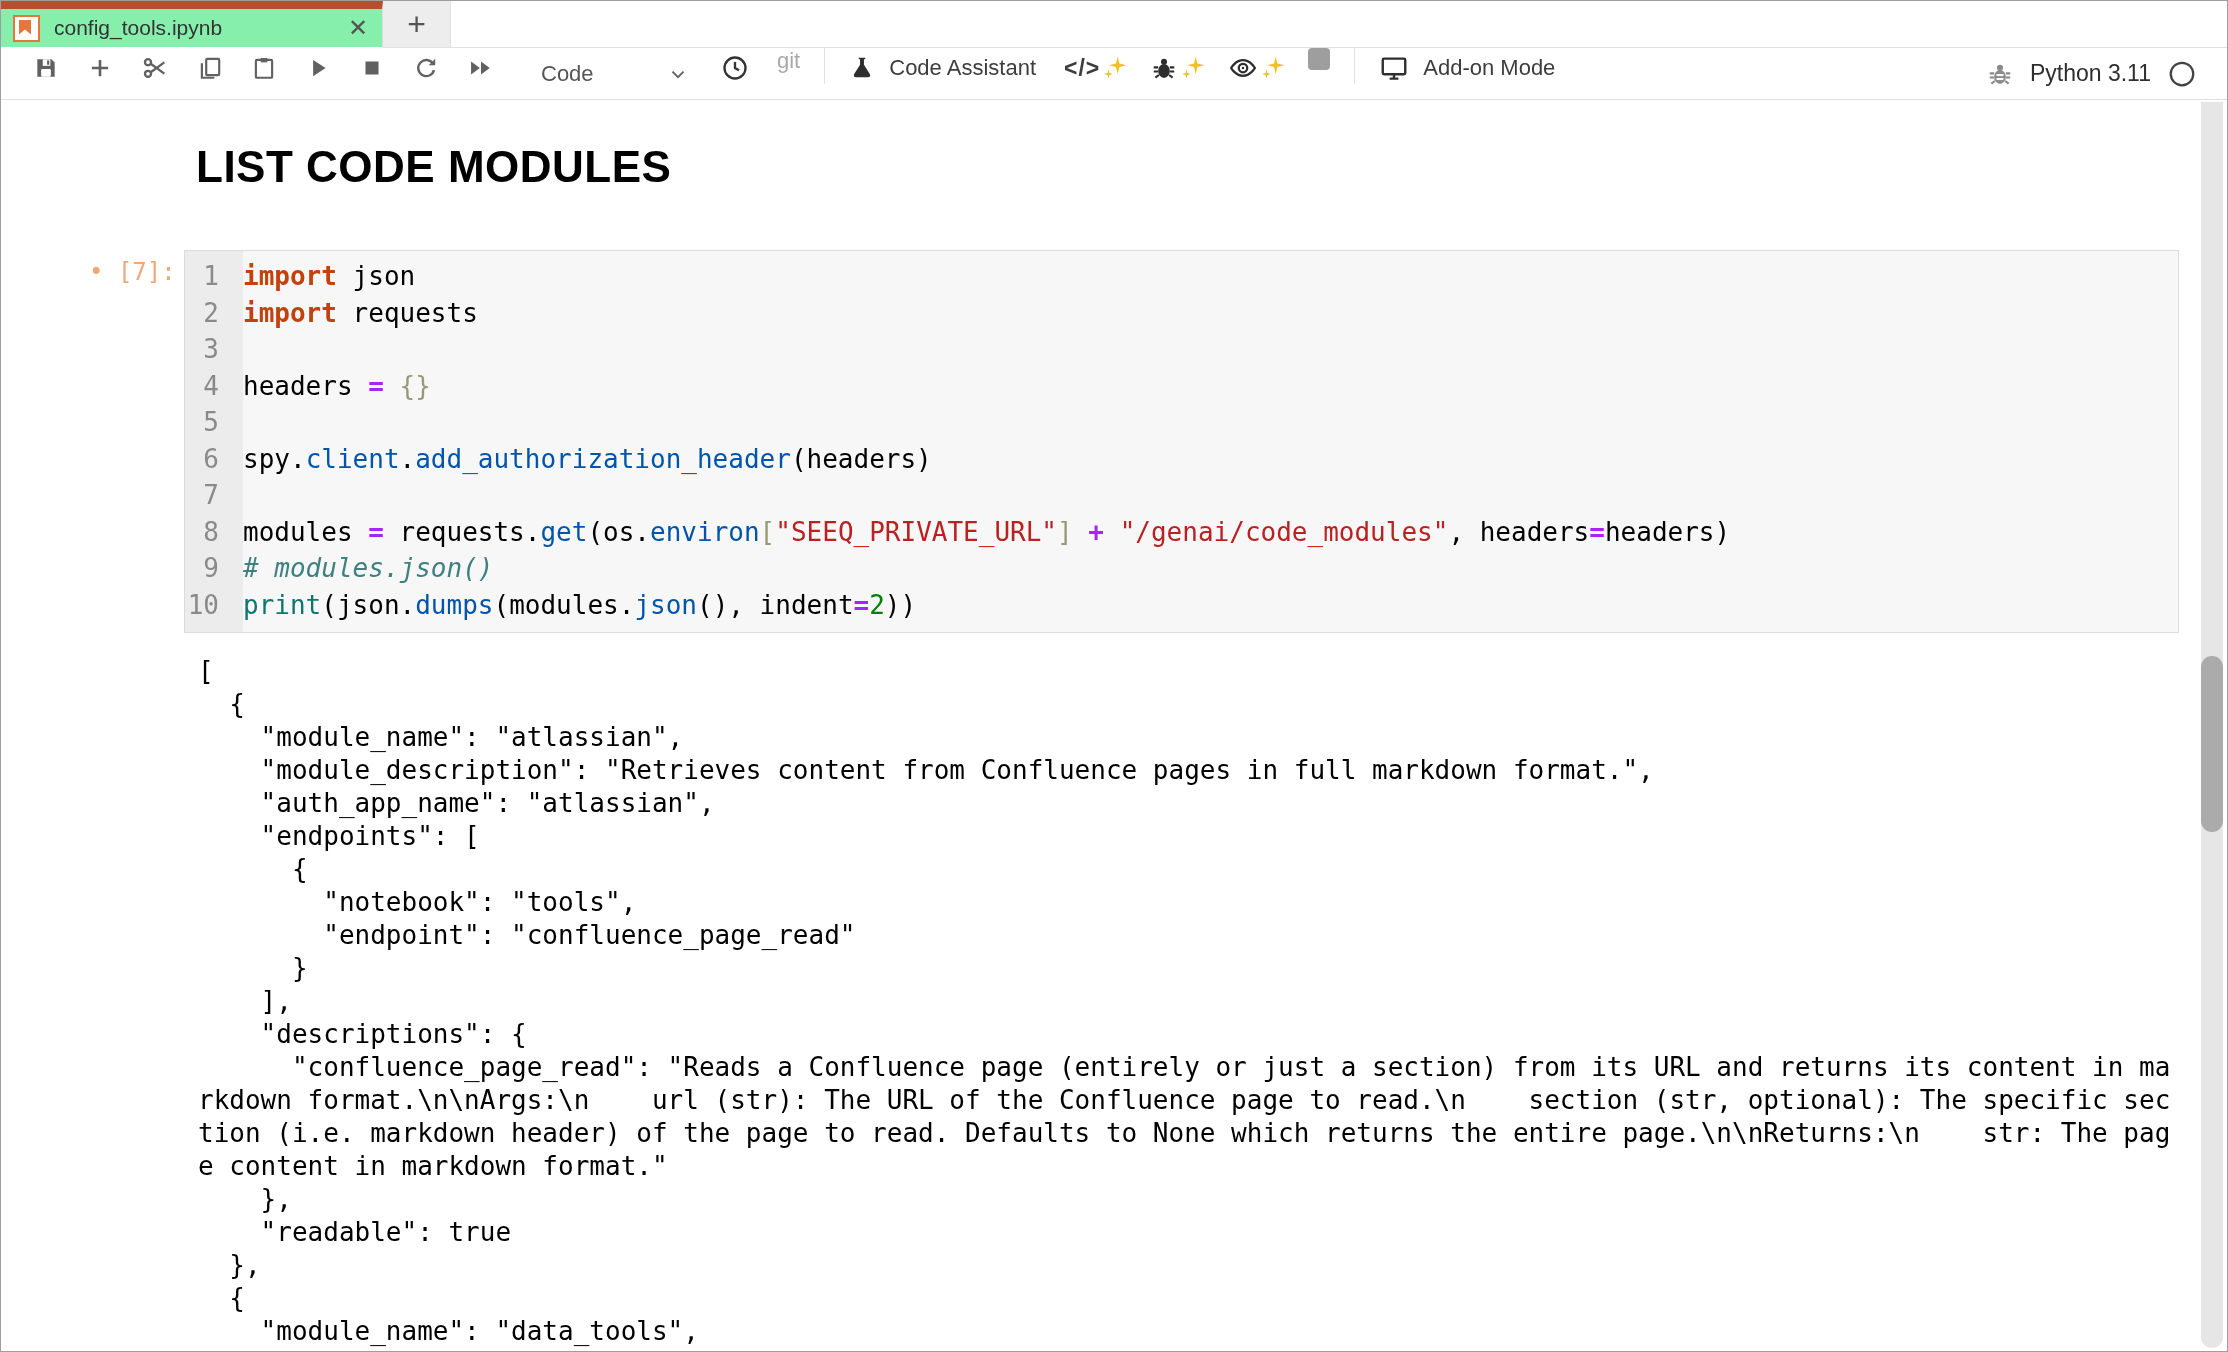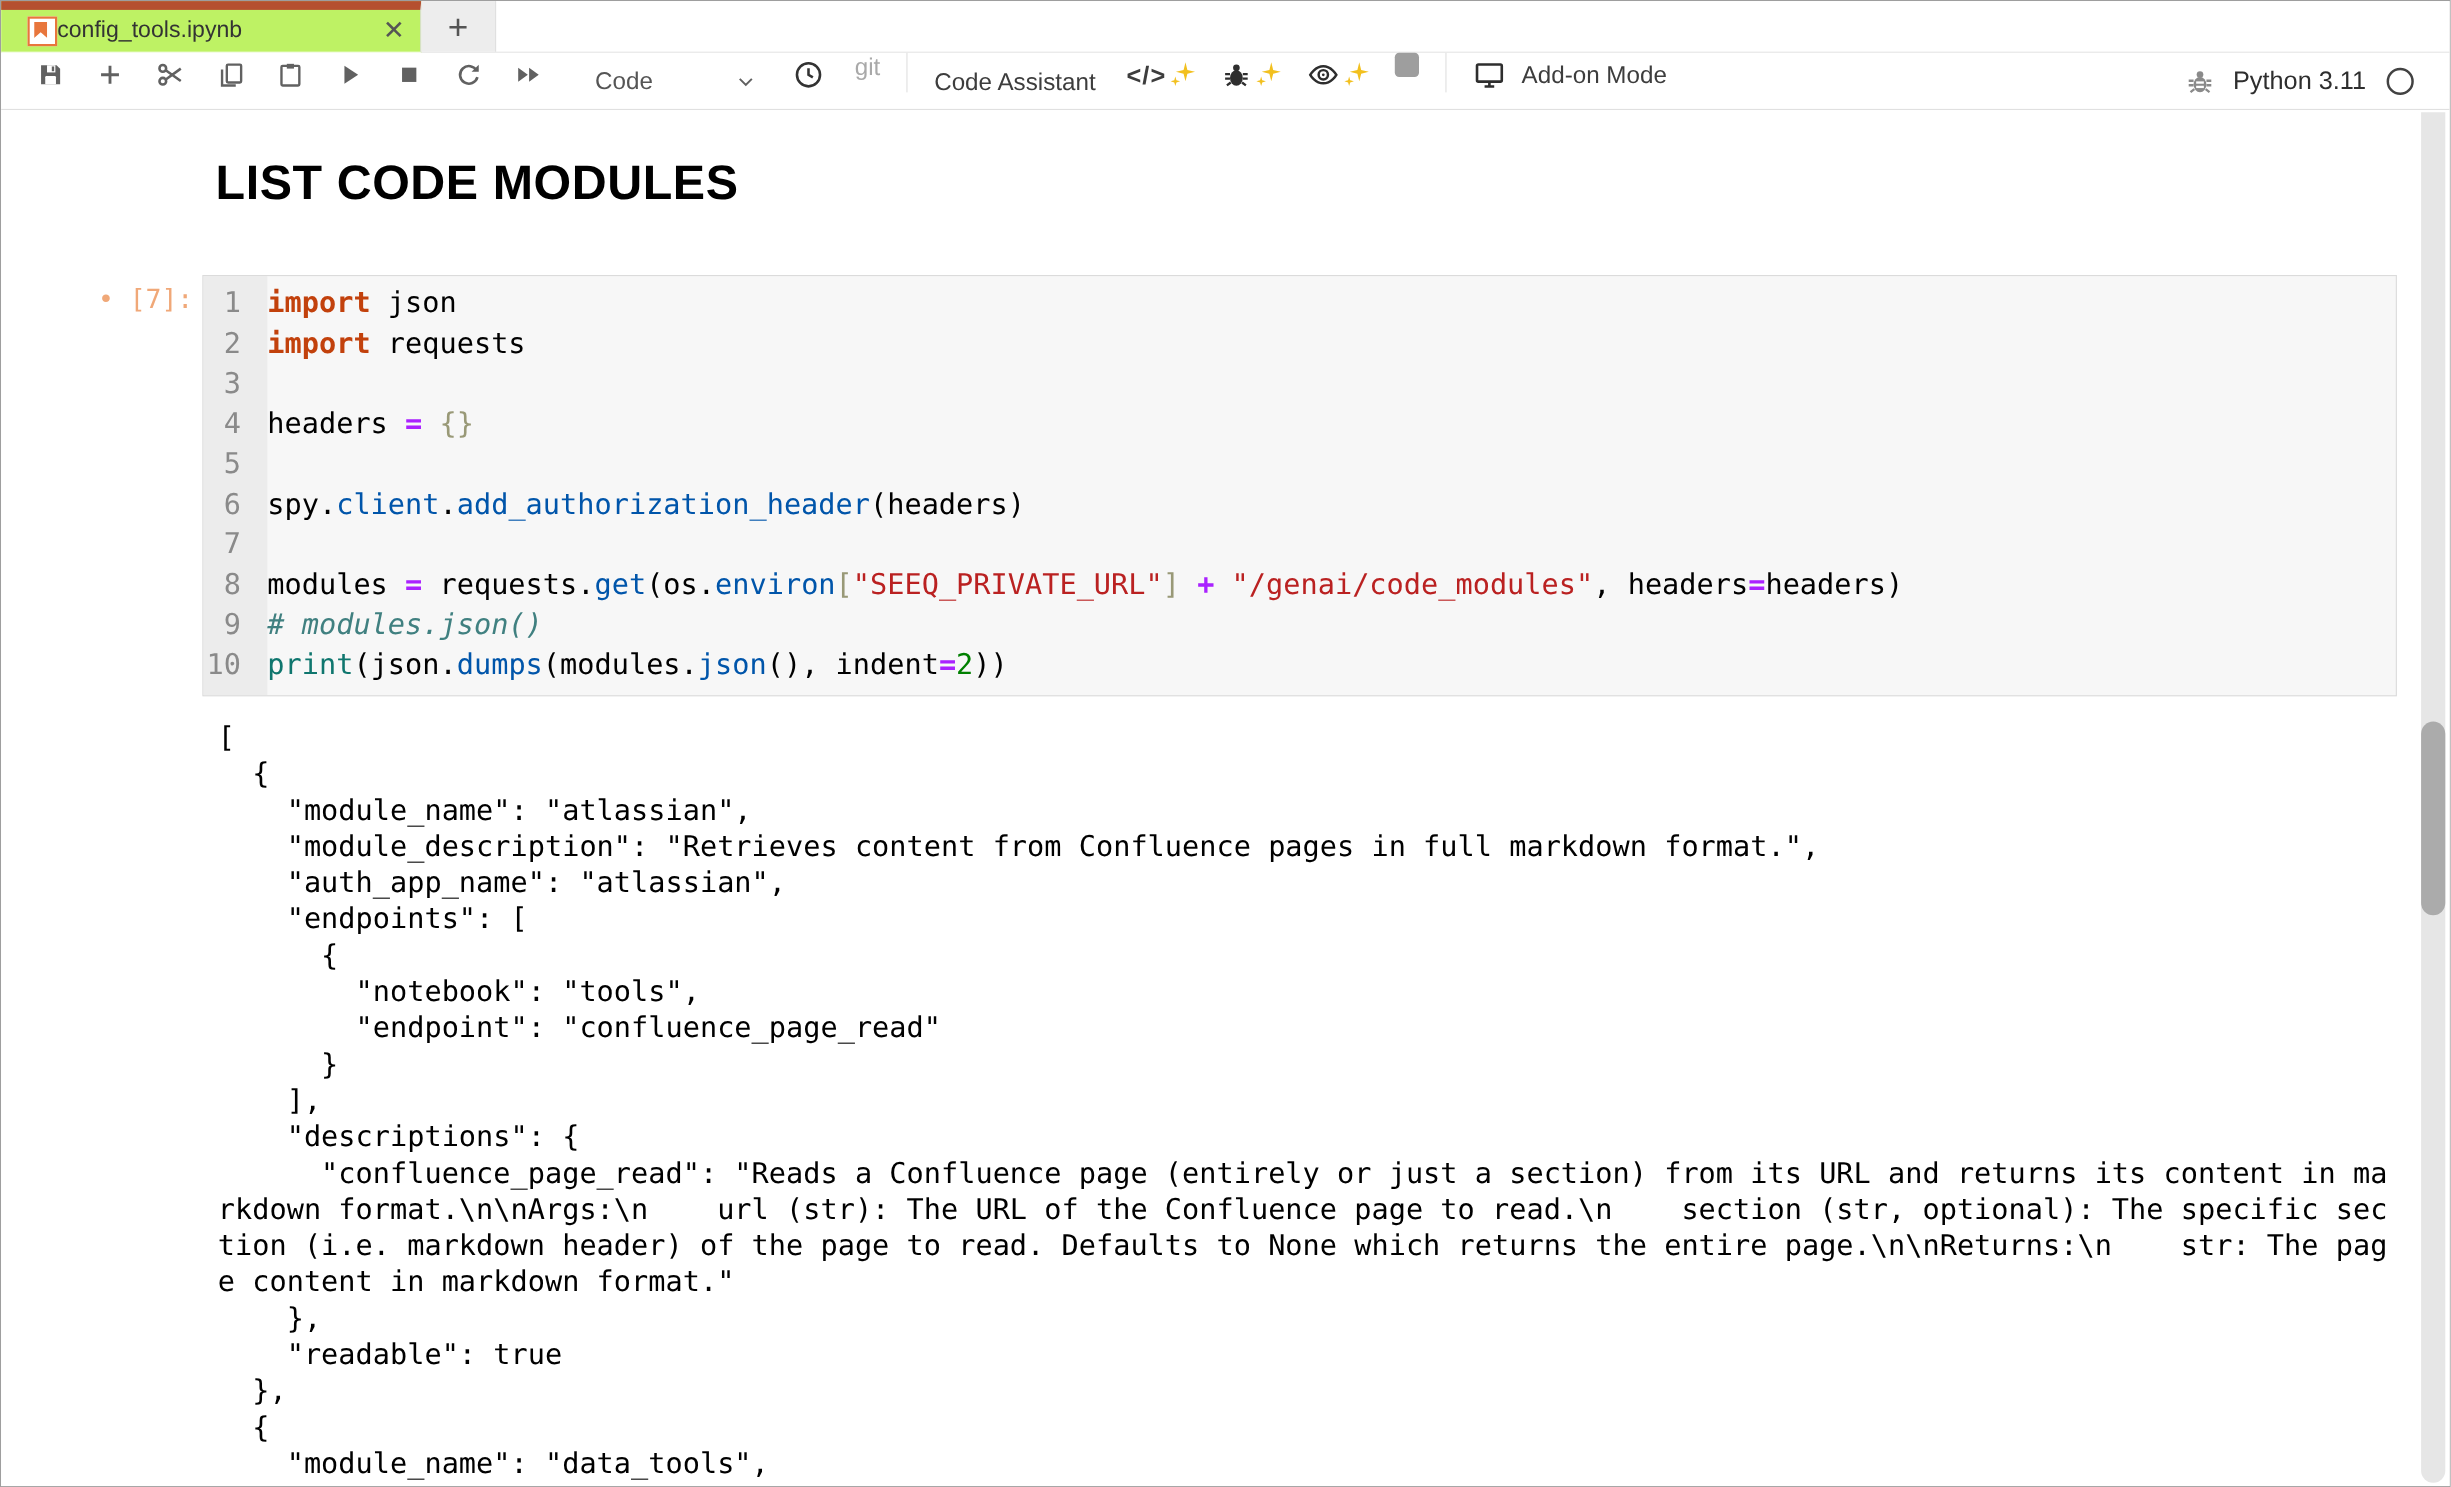--- a/index.html
+++ b/index.html
@@ -8,22 +8,22 @@
   .window {
     position: relative;
     width: 2228px; height: 1352px;
     border: 1px solid #9e9e9e;
     background: #fff;
     overflow: hidden;
   }
   
   .tabbar { height: 47px; display: flex; align-items: stretch; background:#fff; border-bottom: 1px solid #e0e0e0; }
   .tab {
-    width: 382px; display: flex; align-items: center; 
-    padding: 0 14px 0 24px; background: #bef264;
+    width: 382px; display: flex; align-items: center; gap: 14px;
+    padding: 0 14px 0 12px; background: #86efac;
     border-top: 8px solid #b5502f; border-right: 1px solid #dcdcdc;
     margin-bottom: -1px; border-bottom: 1px solid #fff;
   }
   .nb-icon { width: 27px; height: 27px; border: 2px solid #e8763c; background:#fff; position: relative; flex: none; }
   .nb-icon::after { content:""; position:absolute; left:4px; top:3px; width:12px; height:15px; background:#e8763c;
     clip-path: polygon(0 0, 100% 0, 100% 100%, 50% 66%, 0 100%); }
   .tab-title { font-size: 21px; color: #333; white-space: nowrap; }
   .tab-close { margin-left:auto; font-size: 24px; color: #555; cursor: pointer; line-height: 1; }
   .newtab { width: 68px; background: #ededed; border-right: 1px solid #e0e0e0; display:flex; align-items:center; justify-content:center; font-size: 32px; color:#555; }
   
@@ -148,21 +148,21 @@
     <span class="tbtn icon">
       <svg width="28" height="28" viewBox="0 0 24 24" fill="none" stroke="#333" stroke-width="2">
           <circle cx="12" cy="12" r="9"></circle>
           <path d="M12 6.8V12l3.4 2"></path>
         </svg>
     </span>
     <span class="git-label">git</span>
 
     <span class="tsep"></span>
 
-    <span class="tbtn icon" style="gap:14px;flex-direction:column;">
+    <span class="tbtn icon" style="gap:14px;">
       <svg width="26" height="26" viewBox="0 0 24 24">
           <path d="M9 2.5h6V4h-1.2v5l5.4 8.6c.9 1.5.1 3-1.7 3H6.5c-1.8 0-2.6-1.5-1.7-3L10.2 9V4H9z" fill="#2e2e2e"></path>
         </svg>
       <span class="tool-label">Code Assistant</span>
     </span>
     <span class="tbtn" style="padding-right:2px;">
       <span class="code-glyph">&lt;/&gt;</span>
       <svg class="sparkle" width="26" height="26" viewBox="0 0 24 24">
           <path d="M14.5 1.5l1.6 6.4 6.4 1.6-6.4 1.6-1.6 6.4-1.6-6.4-6.4-1.6 6.4-1.6z" fill="#f2c01f"></path>
           <path d="M6 13.5l.9 3.1 3.1.9-3.1.9L6 21.5l-.9-3.1-3.1-.9 3.1-.9z" fill="#f2c01f"></path>

